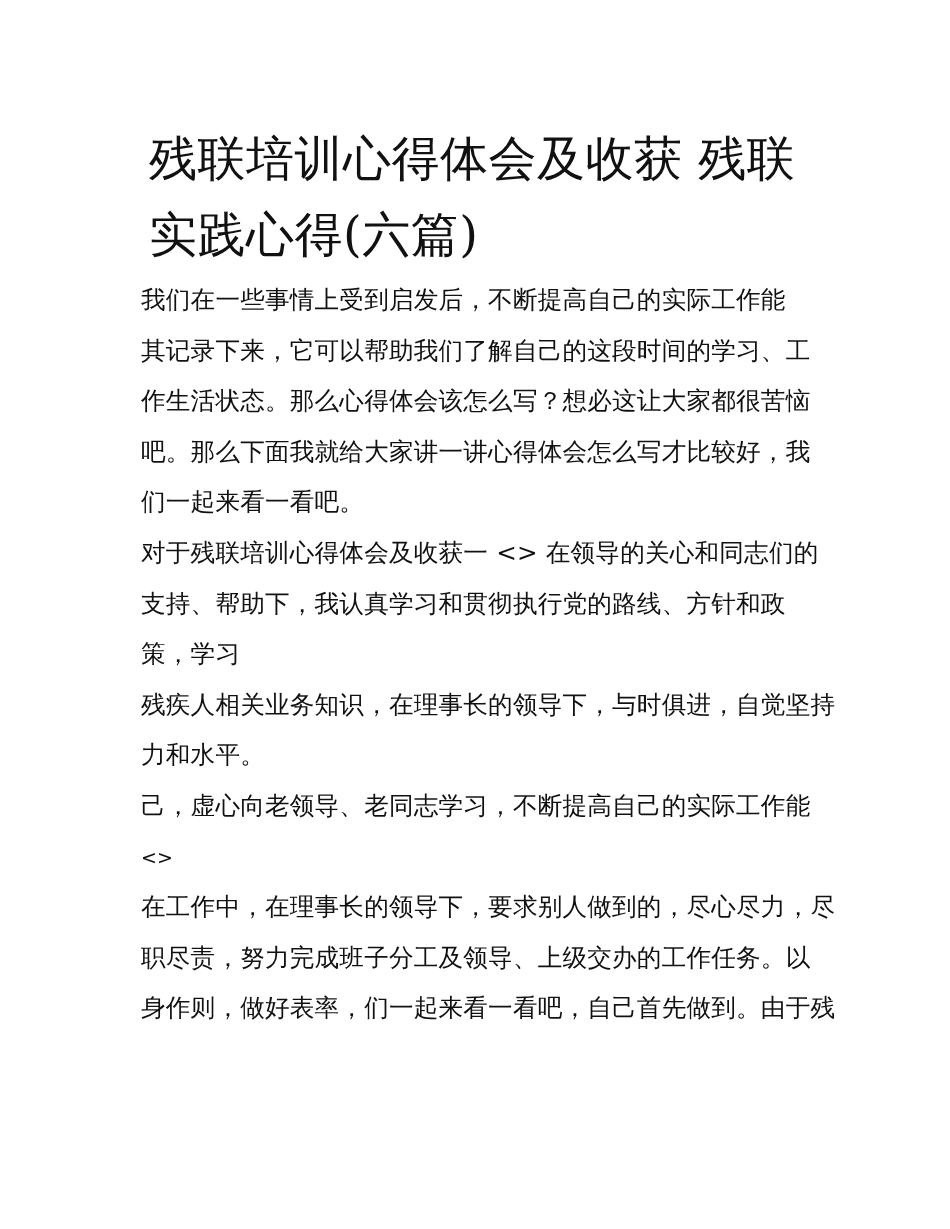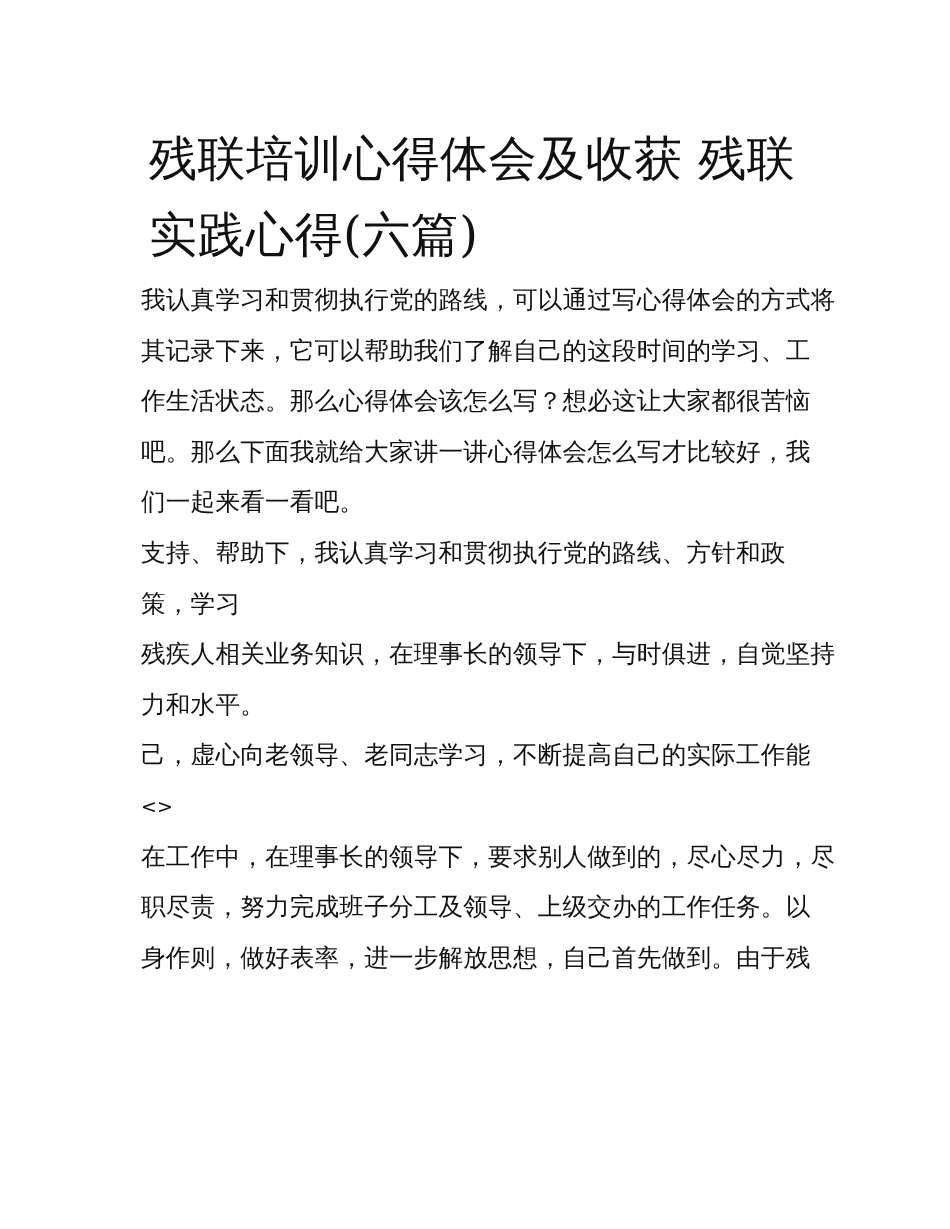--- a/index.html
+++ b/index.html
@@ -55,28 +55,29 @@
 </head>
 <body>
 
 <div class="page">
   <h1 class="title">
     <span class="tline">残联培训心得体会及收获 残联</span>
     <span class="tline">实践心得(六篇)</span>
   </h1>
 
   <div class="body-text">
-    <span class="line">我认真学习和贯彻执行党的路线，可以通过写心得体会的方式将</span>
+    <span class="line">我们在一些事情上受到启发后，不断提高自己的实际工作能</span>
     <span class="line">其记录下来，它可以帮助我们了解自己的这段时间的学习、工</span>
     <span class="line">作生活状态。那么心得体会该怎么写？想必这让大家都很苦恼</span>
     <span class="line">吧。那么下面我就给大家讲一讲心得体会怎么写才比较好，我</span>
     <span class="line">们一起来看一看吧。</span>
+    <span class="line">对于残联培训心得体会及收获一 &lt;&gt; 在领导的关心和同志们的</span>
     <span class="line">支持、帮助下，我认真学习和贯彻执行党的路线、方针和政</span>
     <span class="line">策，学习</span>
     <span class="line">残疾人相关业务知识，在理事长的领导下，与时俱进，自觉坚持</span>
     <span class="line">力和水平。</span>
     <span class="line">己，虚心向老领导、老同志学习，不断提高自己的实际工作能</span>
     <span class="line short">&lt;&gt;</span>
     <span class="line">在工作中，在理事长的领导下，要求别人做到的，尽心尽力，尽</span>
     <span class="line">职尽责，努力完成班子分工及领导、上级交办的工作任务。以</span>
-    <span class="line">身作则，做好表率，进一步解放思想，自己首先做到。由于残</span>
+    <span class="line">身作则，做好表率，们一起来看一看吧，自己首先做到。由于残</span>
   </div>
 </div>
 
 </body></html>

